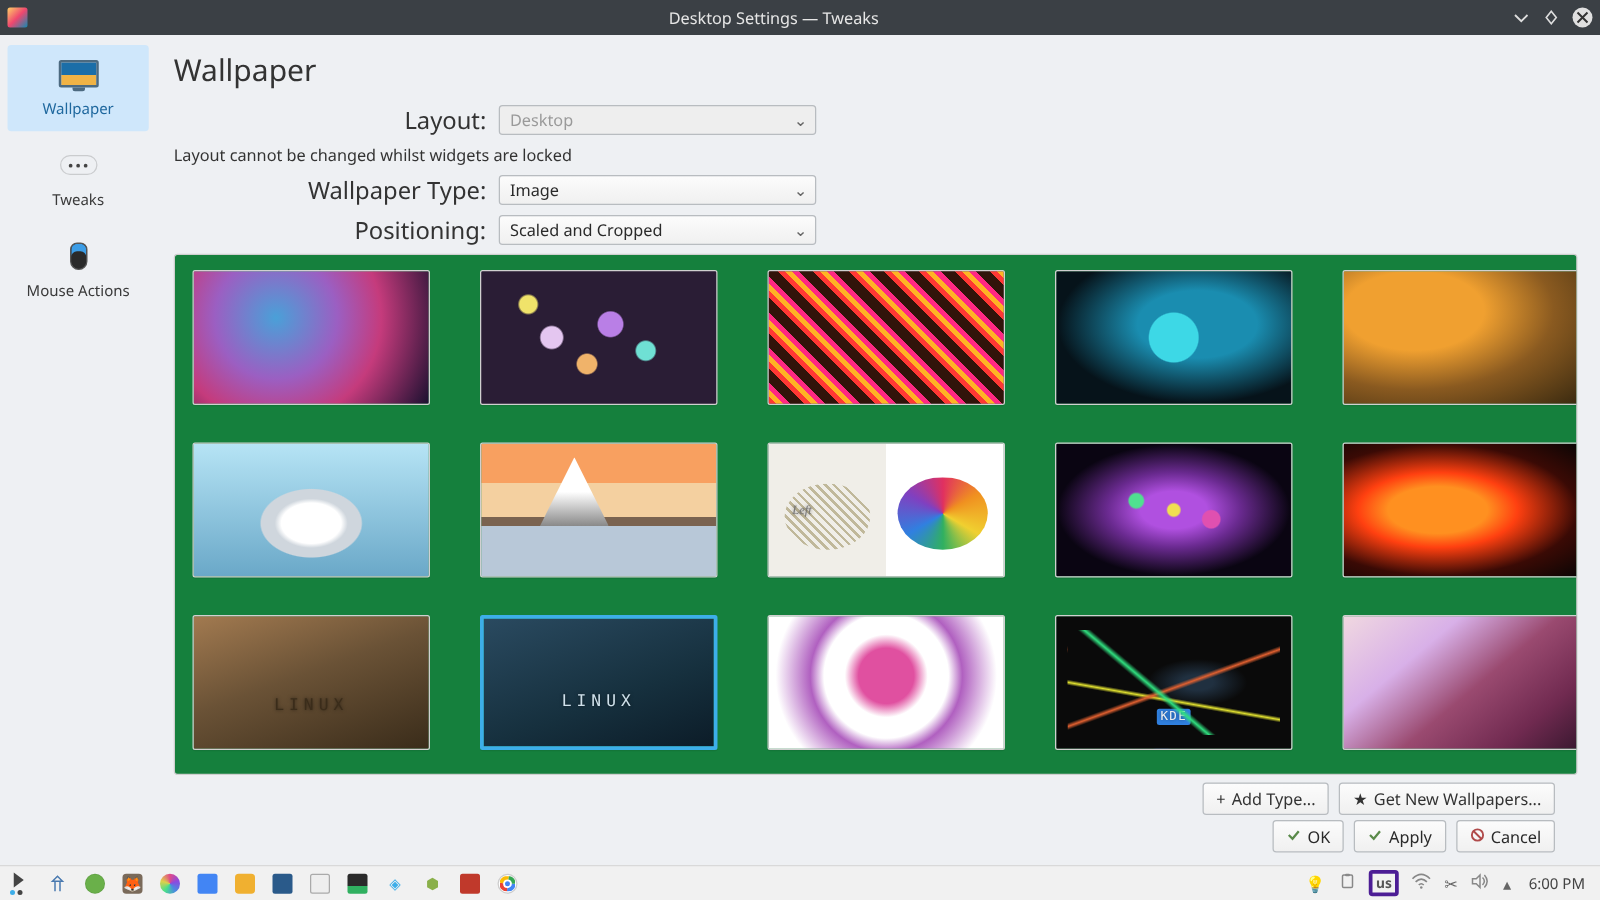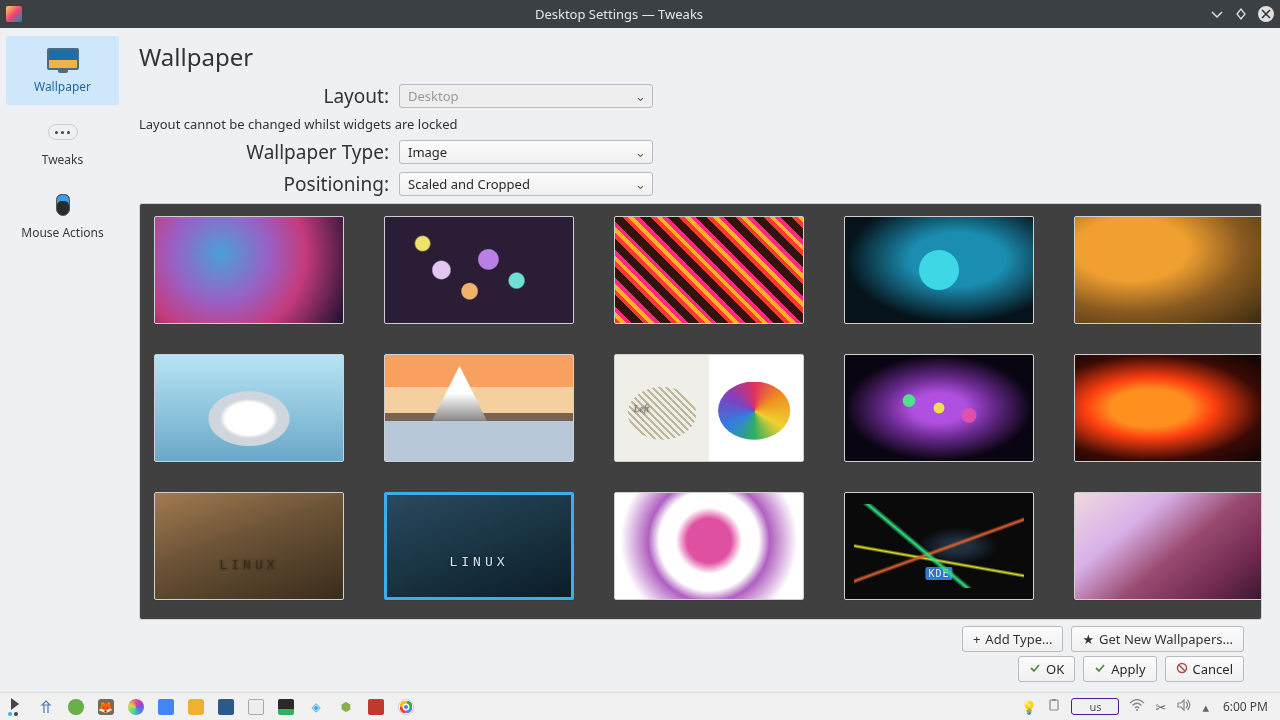--- a/index.html
+++ b/index.html
@@ -25,38 +25,38 @@
 
   .content { flex: 1; padding: 8px 18px 4px 14px; display: flex; flex-direction: column; min-width:0;}
   .pagetitle { font-size: 24px; font-weight: 400; margin: 4px 0 10px 0; color: #333; }
   .formrow { display: flex; align-items: center; margin-bottom: 6px; }
   .formlabel { width: 260px; text-align: right; padding-right: 10px; font-size: 19px; color: #333; }
   .combo { width: 254px; height: 24px; border: 1px solid #b8bcc0; border-radius: 3px; background: linear-gradient(#fcfcfc,#f0f0f0); display: flex; align-items: center; padding: 0 8px; font-size: 13px; position: relative; }
   .combo.disabled { color: #9a9a9a; background: #eeeeee; }
   .combo .caret { position: absolute; right: 6px; top: 50%; transform: translateY(-50%); color:#666;}
   .noterow { padding-left: 0; font-size: 13px; color: #333; margin: 0 0 6px 0; }
 
-  .gridwrap { flex: 1; background: #404040; border: 1px solid #cfcfcf; border-radius: 3px; padding: 12px 14px 0 14px; overflow: hidden; }
+  .gridwrap { flex: 1; background: #15803d; border: 1px solid #cfcfcf; border-radius: 3px; padding: 12px 14px 0 14px; overflow: hidden; }
   .thumbgrid { display: grid; grid-template-columns: repeat(5, 1fr); column-gap: 40px; row-gap: 30px; }
   .thumb { width: 190px; height: 108px; border: 1px solid #d0d0d0; border-radius: 2px; background: #888; box-shadow: 0 1px 0 rgba(0,0,0,0.08); overflow:hidden; position:relative;}
   .thumb.selected { border: 3px solid #3daee9; }
   .thumb .lbl { position:absolute; color:#eee; font-family: monospace; font-size: 14px; letter-spacing: 4px; text-shadow: 0 0 3px rgba(0,0,0,0.5);}
 
   .btnrow { display: flex; justify-content: flex-end; gap: 8px; padding: 6px 18px 0 0; }
   .btn { height: 26px; padding: 0 10px; border: 1px solid #b8bcc0; border-radius: 3px; background: linear-gradient(#fcfcfc,#f0f0f0); display:flex; align-items:center; gap:5px; font-size:13px; color:#333; }
 
   .dlgbtns { display:flex; justify-content:flex-end; gap:8px; padding: 4px 18px 6px 0;}
   .dlgbtn { height: 26px; padding: 0 10px; border: 1px solid #b8bcc0; border-radius:3px; background:linear-gradient(#fcfcfc,#f0f0f0); display:flex; align-items:center; gap:5px; font-size:13px; }
 
   
   .taskbar { position: absolute; bottom: 0; left: 0; width: 100%; height: 28px; background: #f1f1f1; border-top:1px solid #d9d9d9; display:flex; align-items:center; padding: 0 8px; gap: 14px; }
   .tbicon { width: 16px; height: 16px; border-radius: 2px; display:flex; align-items:center; justify-content:center; font-size:12px;}
   .tray { margin-left: auto; display:flex; align-items:center; gap: 10px; color:#666; font-size:13px;}
   .clock { color:#444; font-size: 12px; padding: 0 4px;}
-  .kbd { border:1px solid #4c1d95; border-radius:3px; padding:0 17px; font-size:11px; color:#555;}
+  .kbd { border:3px solid #4c1d95; border-radius:3px; padding:0 3px; font-size:11px; color:#555;font-weight:bold;}
   .launcher { position:relative; width:18px; height:18px;}
   .launcher .arrow{ position:absolute; left:3px; top:0; width:0;height:0; border-left:8px solid #444; border-top:6px solid transparent; border-bottom:6px solid transparent;}
   .launcher .d1{position:absolute;left:0;bottom:0;width:4px;height:4px;background:#3daee9;border-radius:50%;}
   .launcher .d2{position:absolute;left:6px;bottom:0;width:4px;height:4px;background:#444;border-radius:50%;}
 
   
   .wp-1{background:radial-gradient(circle at 35% 35%,#4aa0d8 0%,#9b5fc2 35%,#c53b7c 60%,#1a1030 100%);}
   .wp-2{background:radial-gradient(circle at 30% 50%,#e4c6f0 0 6%,transparent 7%),radial-gradient(circle at 55% 40%,#b97fe6 0 8%,transparent 9%),radial-gradient(circle at 70% 60%,#6fe0d4 0 5%,transparent 6%),radial-gradient(circle at 45% 70%,#f0b36a 0 6%,transparent 7%),radial-gradient(circle at 20% 25%,#f0e36a 0 4%,transparent 5%),#2a1d35;}
   .wp-3{background:repeating-linear-gradient(45deg,#ff3030 0 4px,#ffb020 4px 8px,#ff2080 8px 12px,#1a0a05 12px 20px),#1a0a05; background-blend-mode:screen;}
   .wp-4{background:radial-gradient(circle at 50% 50%,#3dd8e6 0 18%,transparent 19%),radial-gradient(ellipse at 60% 40%,#1a8db0 0 30%,#06131a 70%);}

